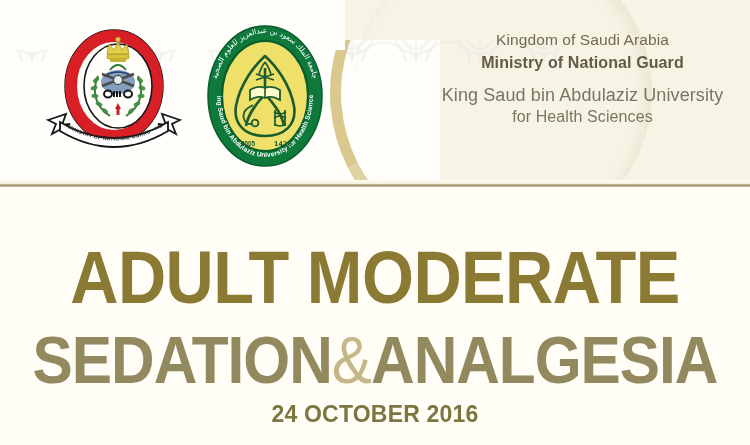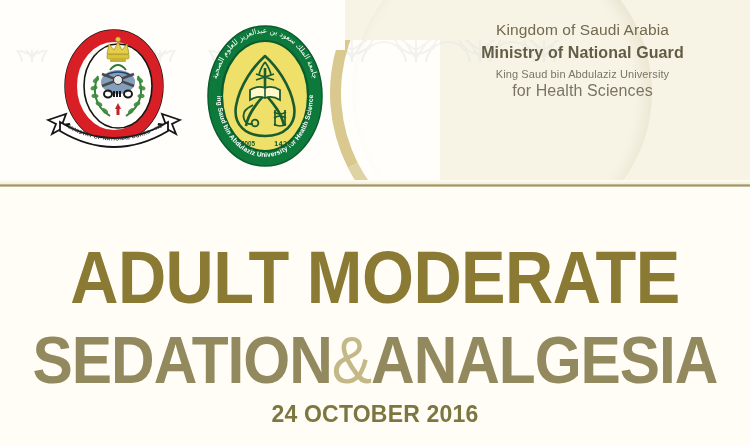--- a/index.html
+++ b/index.html
@@ -77,30 +77,30 @@
     background:linear-gradient(to bottom,#cfc49a 0%, #9a9274 55%, #ded6b6 100%);
   }
   .header-rule-top {
     position:absolute; left:0; top:180px;
     width:750px; height:4px;
     background:linear-gradient(to bottom,#fffdf4,#f4efdd);
   }
 
   
   #header-text {
-    position:absolute; left:430px; top:20px;
+    position:absolute; left:430px; top:30px;
     width:305px;
     text-align:center;
     line-height:1.30;
   }
   .ht-line { color:#6f6852; letter-spacing:.1px; }
   .ht-kingdom { font-size:15.5px; font-weight:400; color:#72694f; }
   .ht-ministry { font-size:16px; font-weight:700; color:#625b45; margin-top:3px; }
   .ht-health   { font-size:17.5px; font-weight:700; color:#625b45; }
-  .ht-univ     { font-size:11px; font-weight:400; color:#7b7461; margin-top:3px; }
+  .ht-univ     { font-size:18px; font-weight:400; color:#7b7461; margin-top:10px; }
   .ht-sci      { font-size:16px; font-weight:400; color:#7b7461; }
 
   
   .logo { position:absolute; }
   #logo-mngha { left:44px; top:24px; width:140px; height:142px; }
   #logo-ksau  { left:198px; top:22px; width:134px; height:148px; }
 
   
   #main {
     position:absolute; left:0; top:188px;

